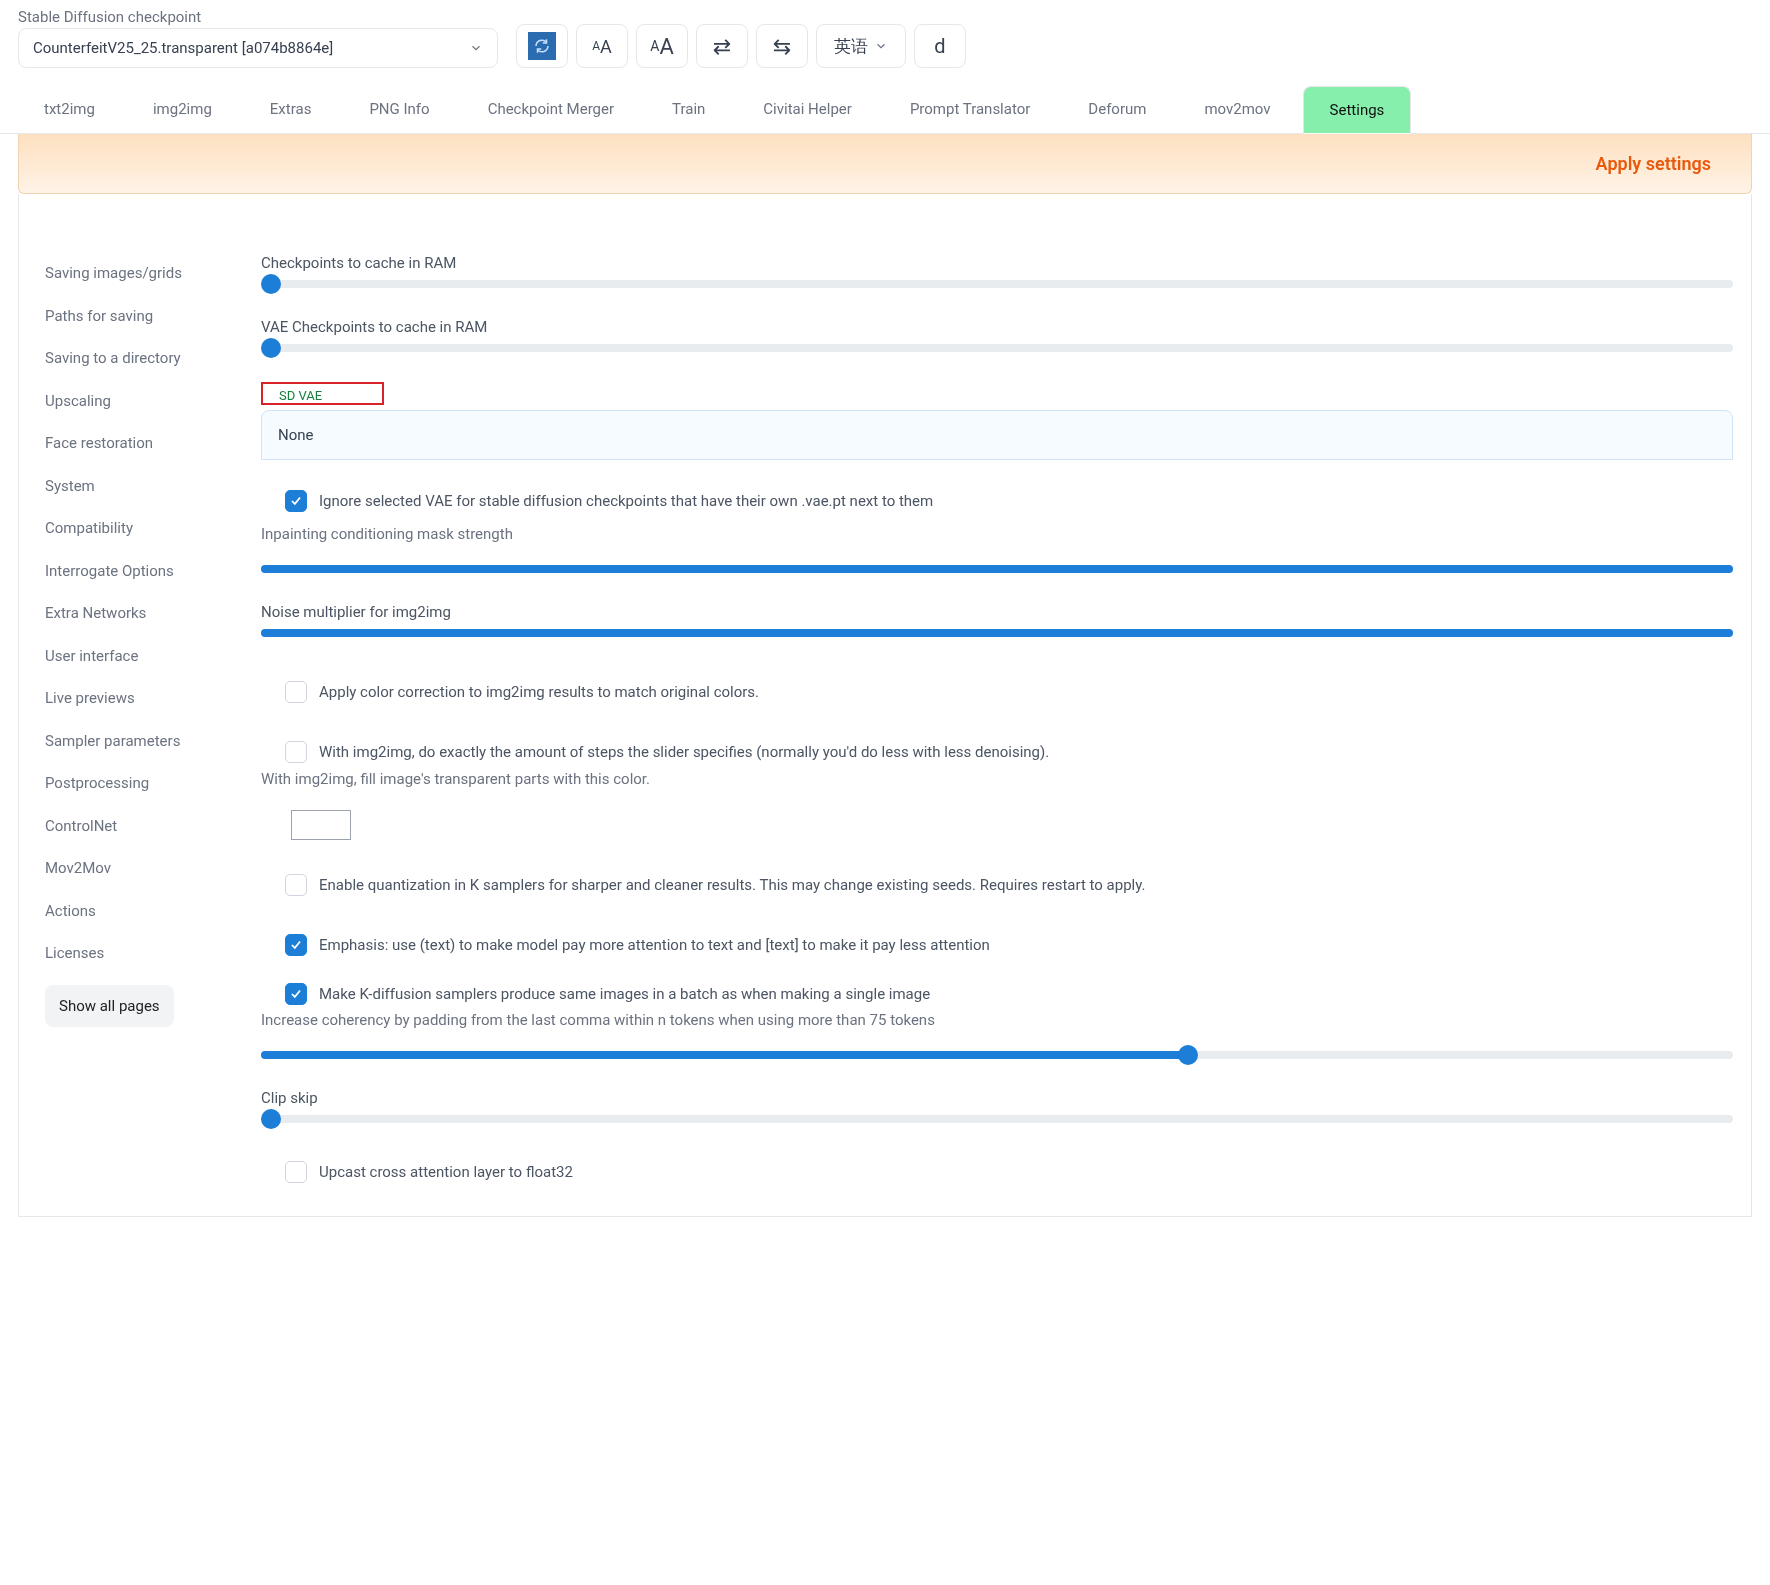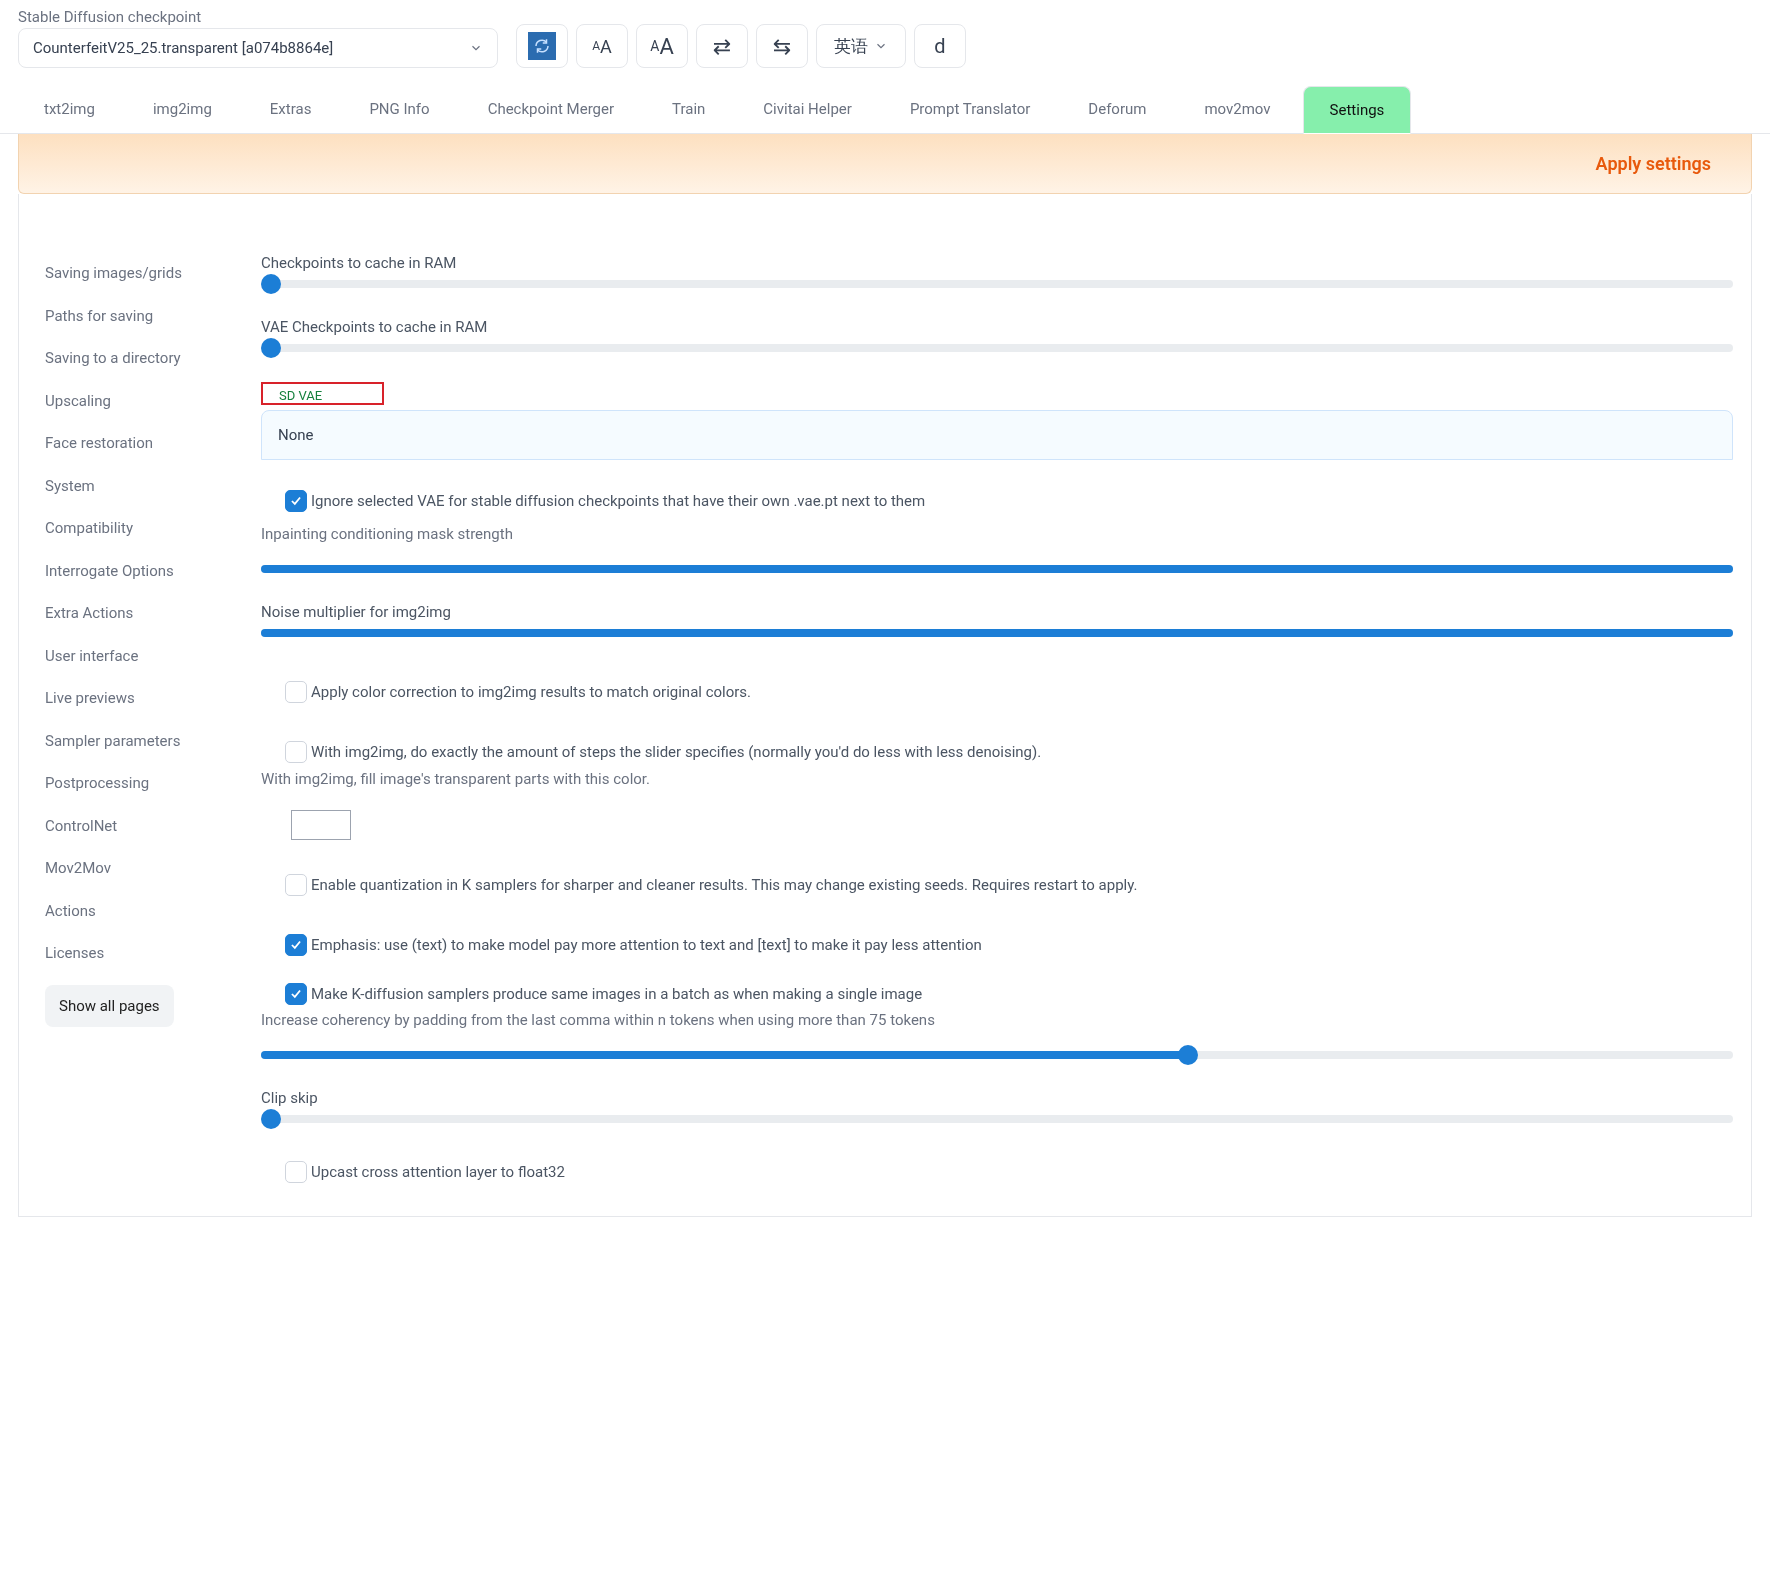--- a/index.html
+++ b/index.html
@@ -39,21 +39,21 @@
 
   .slider-track { position: relative; height: 8px; border-radius: 4px; background: #e9ecef; width: 100%; margin-bottom: 30px; }
   .slider-fill { position: absolute; left: 0; top: 0; height: 100%; border-radius: 4px; background: #1c7ed6; }
   .slider-thumb { position: absolute; width: 20px; height: 20px; background: #1c7ed6; border-radius: 50%; top: 50%; transform: translate(-50%, -50%); }
 
   .vae-block { margin-bottom: 30px; }
   .hi-vae { border: 2px solid #d8222a; display: inline-block; padding: 4px 60px 0 2px; margin-bottom: -2px; }
   .vae-label { color: #15803d; font-size: 13px; margin-left: 14px; }
   .vae-select { height: 50px; border: 1px solid #cfe4fb; border-radius: 8px 8px 0 0; background: #f5fbff; display: flex; align-items: center; padding: 0 16px; color: #374151; margin-top: 6px; width: 100%; cursor: pointer; }
 
-  .check-row { display: flex; align-items: flex-start; gap: 4px; margin-bottom: 12px; padding-left: 24px; }
+  .check-row { display: flex; align-items: flex-start; gap: 12px; margin-bottom: 12px; padding-left: 24px; }
   .checkbox { width: 22px; height: 22px; border-radius: 5px; border: 1px solid #d0d5dd; flex-shrink: 0; display: flex; align-items: center; justify-content: center; cursor: pointer; }
   .checkbox.checked { background: #1c7ed6; border-color: #1c7ed6; }
   .checkbox.checked svg { stroke: #fff; stroke-width: 3; fill: none; }
   .check-label { color: #4b5563; line-height: 1.5; }
 
   .subnote { color: #6b7280; margin: 0 0 22px 30px; }
   .small-input { width: 60px; height: 30px; border: 1px solid #9ca3af; margin-left: 30px; margin-bottom: 34px; }
 
   .gap-lg { height: 26px; }
 </style>
@@ -120,21 +120,21 @@
 <div class="settings-body">
   <div class="sidebar" id="sidebar">
       <div class="side-item">Saving images/grids</div>
       <div class="side-item">Paths for saving</div>
       <div class="side-item">Saving to a directory</div>
       <div class="side-item">Upscaling</div>
       <div class="side-item">Face restoration</div>
       <div class="side-item">System</div>
       <div class="side-item">Compatibility</div>
       <div class="side-item">Interrogate Options</div>
-      <div class="side-item">Extra Actions</div>
+      <div class="side-item">Extra Networks</div>
       <div class="side-item">User interface</div>
       <div class="side-item">Live previews</div>
       <div class="side-item">Sampler parameters</div>
       <div class="side-item">Postprocessing</div>
       <div class="side-item">ControlNet</div>
       <div class="side-item">Mov2Mov</div>
       <div class="side-item">Actions</div>
       <div class="side-item">Licenses</div>
       <div class="show-all">Show all pages</div>
     </div>

